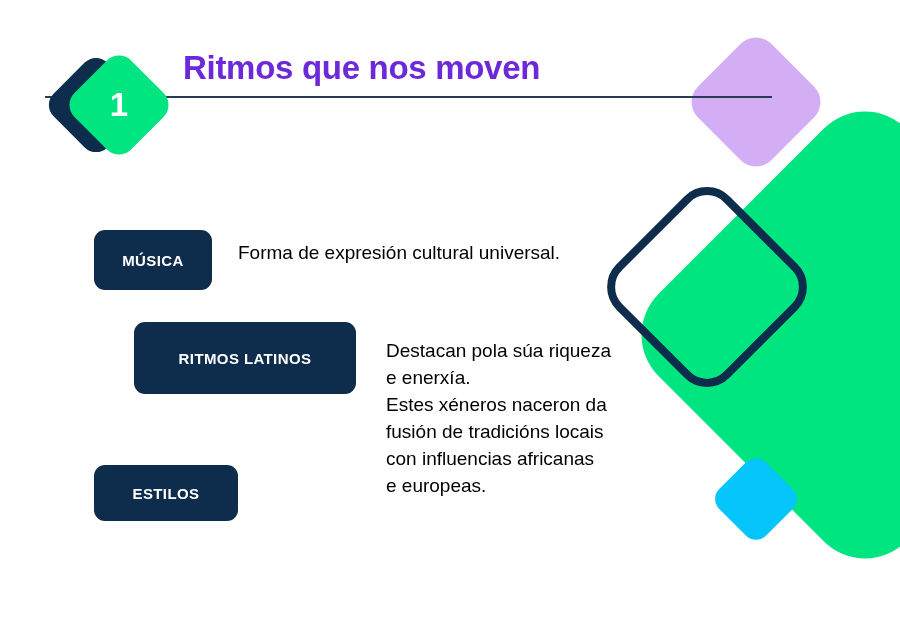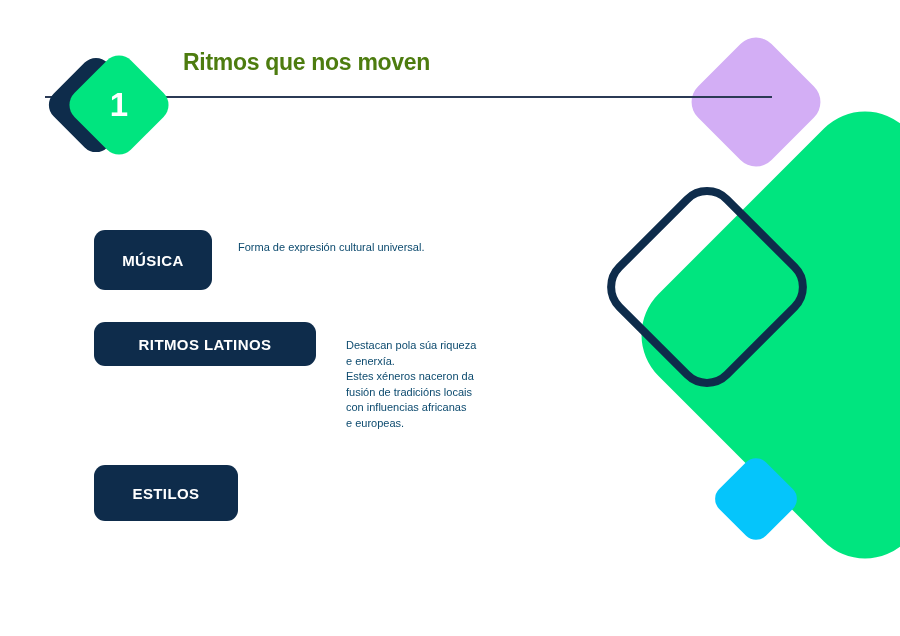--- a/index.html
+++ b/index.html
@@ -110,23 +110,23 @@
     justify-content: center;
     color: #ffffff;
     font-size: 33px;
     font-weight: bold;
     font-family: "Liberation Sans", sans-serif;
   }
   .slide-title {
     position: absolute;
     left: 183px;
     top: 49px;
-    font-size: 23px;
+    font-size: 33px;
     font-weight: bold;
-    color: #4d7c0f;
+    color: #6d28d9;
     letter-spacing: -0.3px;
     font-family: "Liberation Sans", sans-serif;
     white-space: nowrap;
   }
 
   
   .row {
     position: absolute;
     display: flex;
     align-items: flex-start;
@@ -142,26 +142,26 @@
     font-weight: bold;
     font-size: 15px;
     letter-spacing: 0.4px;
     display: flex;
     align-items: center;
     justify-content: center;
     box-sizing: border-box;
     font-family: "Liberation Sans", sans-serif;
   }
   .pill-music   { width: 118px; height: 60px; }
-  .pill-rhythms { width: 222px; height: 44px; }
+  .pill-rhythms { width: 222px; height: 72px; margin-left: 40px; }
   .pill-styles  { width: 144px; height: 56px; }
 
   .desc {
-    color: #0c4a6e;
-    font-size: 11px;
+    color: #000000;
+    font-size: 19px;
     line-height: 1.42;
     font-family: "Liberation Sans", sans-serif;
     white-space: pre-line;
   }
   .desc-music   { margin-left: 26px; margin-top: 10px; }
   .desc-rhythms { margin-left: 30px; margin-top: 16px; }
   .desc-styles  { margin-left: 22px; margin-top: 17px; font-weight: bold; letter-spacing: 0.1px; }
 </style>
 </head>
 <body>

